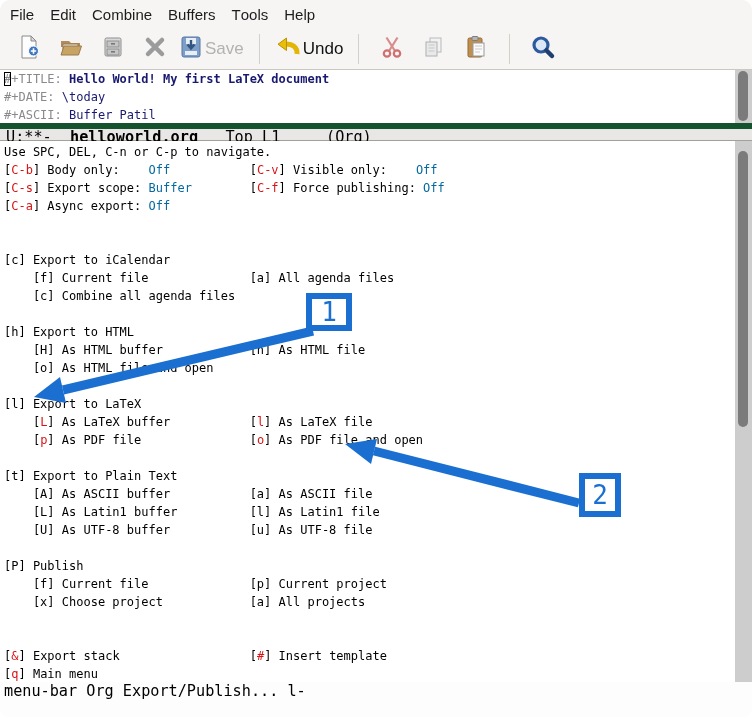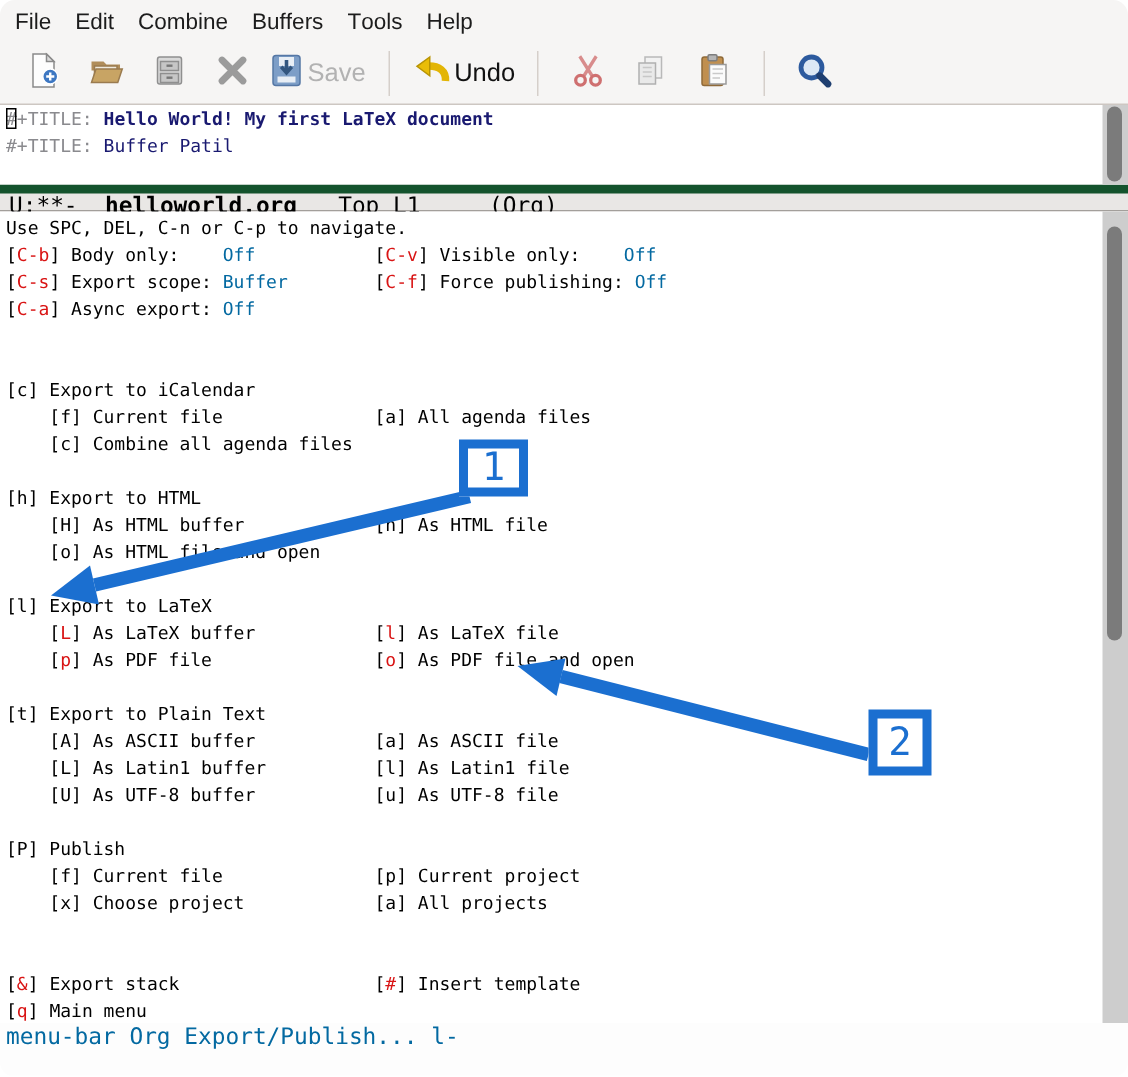--- a/index.html
+++ b/index.html
@@ -30,21 +30,21 @@
   .v{color:#0369a1;}
   .b{font-weight:bold;}
   .cur{outline:1.5px solid #000;outline-offset:-1.5px;}
   
   .modeline{height:18px;box-sizing:border-box;font-size:15.2px;line-height:15px;white-space:pre;
             padding-top:1px;}
   .modeline .line{height:16px;padding-left:6px;}
   .ml-inactive{background:#e9e7e5;border-top:6px solid #14532d;border-bottom:1px solid #a39f9b;}
   .ml-active{background:#c9c6c4;border-top:1px solid #8f8c89;border-bottom:1px solid #706d6a;}
   
-  .echo{height:35px;font-size:15.2px;line-height:18px;white-space:pre;padding-left:4px;color:#0369a1;background:#fdfdfd;}
+  .echo{height:35px;font-size:15.2px;line-height:18px;white-space:pre;padding-left:4px;color:#000000;background:#fdfdfd;}
   
   .sbar{position:absolute;right:0;width:17px;background:#cdcdcd;}
   .sb1{top:70px;height:53px;}
   .sb2{top:141px;height:541px;}
   .sthumb{position:absolute;left:3px;width:10px;border-radius:5px;background:#7b7b7b;}
   .sb1 .sthumb{top:1px;height:50px;}
   .sb2 .sthumb{top:10px;height:276px;}
   
   .overlay{position:absolute;left:0;top:0;width:752px;height:718px;pointer-events:none;}
   .step-box{position:absolute;background:#fff;border:6px solid #1b6fd0;display:flex;
@@ -139,21 +139,21 @@
     </div>
     <div class="tb-sep"></div>
     <div class="tb-btn">
       <span><svg width="26" height="26">
             <circle cx="11" cy="11" r="7" fill="#dce8f5" stroke="#2c5a9e" stroke-width="3.2"></circle>
             <path d="M16.5 16.5 L22 22" stroke="#1f3f70" stroke-width="4.5" stroke-linecap="round"></path>
           </svg></span>
     </div>
   </div>
 
-  <div class="win win1"><div class="line"><span class="kw cur">#</span><span class="kw">+TITLE: </span><span class="title">Hello World! My first LaTeX document</span></div><div class="line"><span class="kw">#+TITLE: </span><span class="info">Buffer Patil</span></div></div>
+  <div class="win win1"><div class="line"><span class="kw cur">#</span><span class="kw">+TITLE: </span><span class="title">Hello World! My first LaTeX document</span></div><div class="line"><span class="kw">#+DATE: </span><span class="info">\today</span></div><div class="line"><span class="kw">#+ASCII: </span><span class="info">Buffer Patil</span></div></div>
 
   <div class="modeline ml-inactive"><div class="line"><span>U:**-  </span><span class="b">helloworld.org</span><span>   Top L1     (Org)</span></div></div>
 
   <div class="win win2"><div class="line"><span>Use SPC, DEL, C-n or C-p to navigate.</span></div><div class="line"><span>[</span><span class="k">C-b</span><span>] Body only:    </span><span class="v">Off</span><span>           [</span><span class="k">C-v</span><span>] Visible only:    </span><span class="v">Off</span></div><div class="line"><span>[</span><span class="k">C-s</span><span>] Export scope: </span><span class="v">Buffer</span><span>        [</span><span class="k">C-f</span><span>] Force publishing: </span><span class="v">Off</span></div><div class="line"><span>[</span><span class="k">C-a</span><span>] Async export: </span><span class="v">Off</span></div><div class="line"></div><div class="line"></div><div class="line"><span>[c] Export to iCalendar</span></div><div class="line"><span>    [f] Current file              [a] All agenda files</span></div><div class="line"><span>    [c] Combine all agenda files</span></div><div class="line"></div><div class="line"><span>[h] Export to HTML</span></div><div class="line"><span>    [H] As HTML buffer            [h] As HTML file</span></div><div class="line"><span>    [o] As HTML file and open</span></div><div class="line"></div><div class="line"><span>[l] Export to LaTeX</span></div><div class="line"><span>    [</span><span class="k">L</span><span>] As LaTeX buffer           [</span><span class="k">l</span><span>] As LaTeX file</span></div><div class="line"><span>    [</span><span class="k">p</span><span>] As PDF file               [</span><span class="k">o</span><span>] As PDF file and open</span></div><div class="line"></div><div class="line"><span>[t] Export to Plain Text</span></div><div class="line"><span>    [A] As ASCII buffer           [a] As ASCII file</span></div><div class="line"><span>    [L] As Latin1 buffer          [l] As Latin1 file</span></div><div class="line"><span>    [U] As UTF-8 buffer           [u] As UTF-8 file</span></div><div class="line"></div><div class="line"><span>[P] Publish</span></div><div class="line"><span>    [f] Current file              [p] Current project</span></div><div class="line"><span>    [x] Choose project            [a] All projects</span></div><div class="line"></div><div class="line"></div><div class="line"><span>[</span><span class="k">&amp;</span><span>] Export stack                  [</span><span class="k">#</span><span>] Insert template</span></div><div class="line"><span>[</span><span class="k">q</span><span>] Main menu</span></div></div>
 
 
   <div class="echo">menu-bar Org Export/Publish... l-</div>
 
   <div class="sbar sb1">
     <div class="sthumb"></div>

